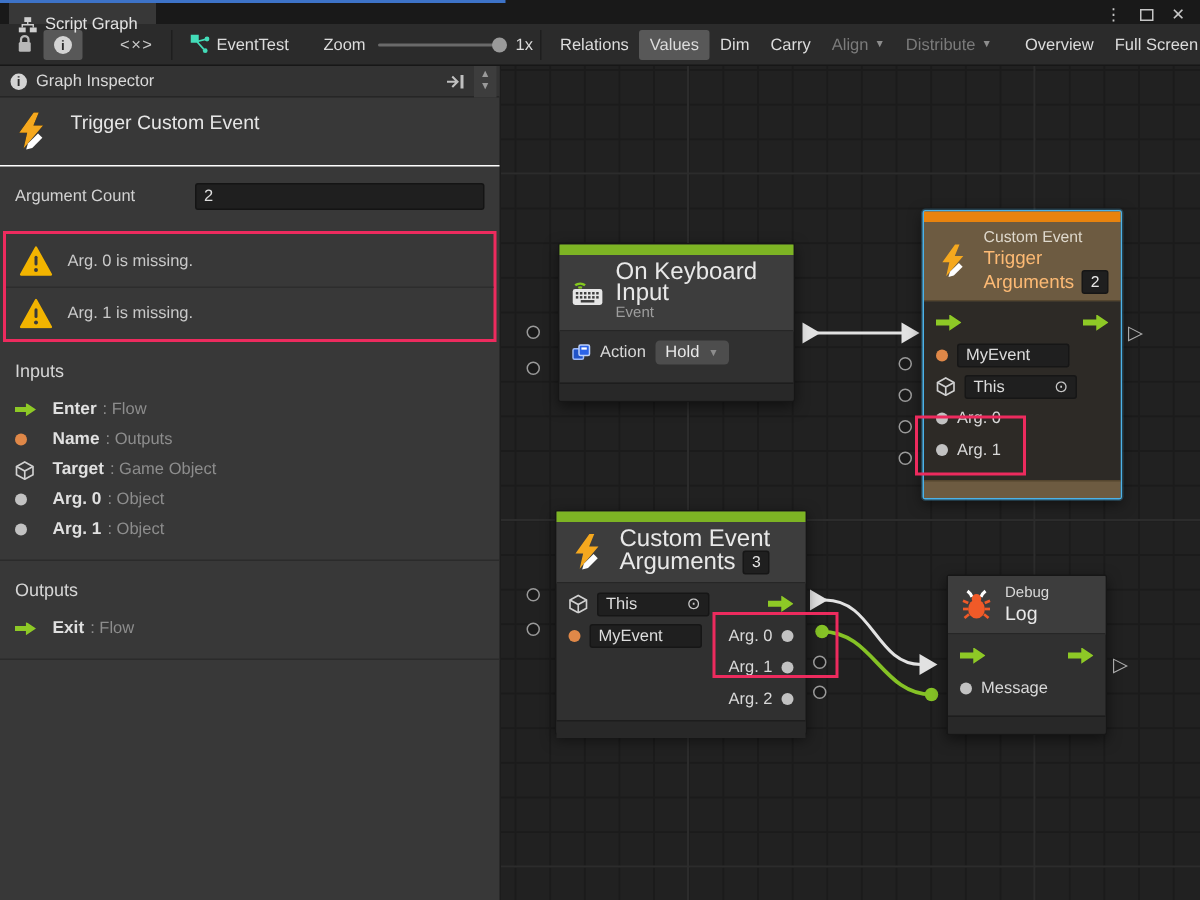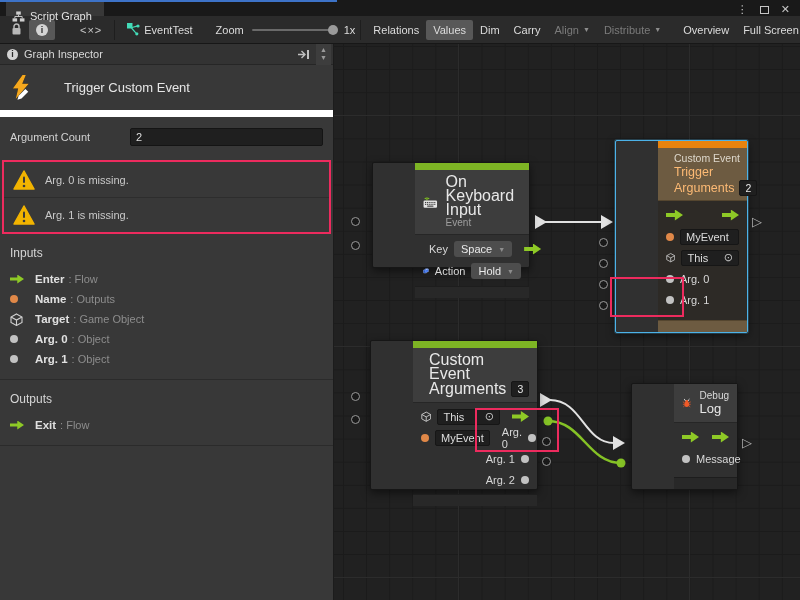--- a/index.html
+++ b/index.html
@@ -28,21 +28,21 @@
   .zoom-handle { position:absolute; right:-2px; top:-4px; width:10px; height:10px; border-radius:50%; background:#9a9a9a; }
 
   
   .content { flex:1; display:flex; min-height:0; }
 
   
   .inspector { width:334px; flex:none; background:#383838; border-right:1px solid #1c1c1c; display:flex; flex-direction:column; font-size:11px; }
   .insp-header { height:21px; background:#333333; border-bottom:1px solid #262626; display:flex; align-items:center; gap:6px; padding:0 2px 0 7px; flex:none; }
   .insp-header .hdr-title { flex:1; color:#d9d9d9; }
   .scroll-col { width:15px; display:flex; flex-direction:column; align-items:center; justify-content:center; color:#9a9a9a; font-size:7px; line-height:8px; background:#3d3d3d; height:21px; }
-  .insp-title { display:flex; align-items:center; gap:29px; padding:9px 8px; border-bottom:7px solid #ffffff; }
+  .insp-title { display:flex; gap:12px; padding:9px 8px; border-bottom:1px solid #ffffff; }
   .insp-title .t { font-size:13px; color:#e6e6e6; }
   .argrow { display:flex; align-items:center; gap:8px; padding:11px 10px 5px 10px; }
   .argrow .lbl { width:112px; color:#d2d2d2; flex:none; }
   .argrow input { flex:1; height:18px; background:#1f1f1f; border:1px solid #141414; border-radius:2px; color:#dddddd; font-size:11px; padding:0 5px; font-family:"Liberation Sans", sans-serif; }
   .warnbox { margin:9px 2px 0 2px; border:2px solid #ed2b5e; }
   .warnrow { height:35px; display:flex; align-items:center; gap:10px; padding:0 9px; }
   .warnrow + .warnrow { border-top:1px solid #2d2d2d; }
   .warnrow .wtext { color:#c9c9c9; }
   .sec { padding:12px 10px 4px 10px; }
   .sec-title { font-size:12px; color:#d6d6d6; margin-bottom:9px; }
@@ -59,21 +59,21 @@
     background-image:
       linear-gradient(to right, #2c2c2c 1px, transparent 1px),
       linear-gradient(to bottom, #2c2c2c 1px, transparent 1px),
       linear-gradient(to right, #1b1b1b 1px, transparent 1px),
       linear-gradient(to bottom, #1b1b1b 1px, transparent 1px);
     background-size: 231px 231px, 231px 231px, 23.1px 23.1px, 23.1px 23.1px;
     background-position: 124px 71px, 124px 71px, 9px 2px, 9px 2px;
   }
   .wires { position:absolute; left:0; top:0; }
 
-  .node { position:absolute; border:1px solid #161616; border-radius:2px; background:#303030; box-shadow:0 3px 9px rgba(0,0,0,0.5); display:flex; flex-direction:column;padding-left:42px; }
+  .node { position:absolute; border:1px solid #161616; border-radius:2px; background:#303030; box-shadow:0 3px 9px rgba(0,0,0,0.5); display:flex; flex-direction:column; }
   .node.selected { border:1px solid #4cb2e8; box-shadow:0 0 0 1px rgba(76,178,232,0.25), 0 3px 9px rgba(0,0,0,0.5); }
   .nbar { height:7px; flex:none; }
   .bar-green { background:#7db424; }
   .bar-orange { background:#e8830e; }
   .nhead { background:#3d3d3d; border-bottom:1px solid #262626; display:flex; align-items:center; gap:8px; padding:5px 8px; }
   .ntitle { font-size:16px; color:#e8e8e8; line-height:14px; }
   .nsub { font-size:10px; color:#9e9e9e; line-height:12px; }
   .nkind { font-size:10.5px; color:#ded8cc; line-height:13px; }
   .nline { font-size:12.5px; color:#fdba74; line-height:15px; }
   .nbody { flex:1; padding:3px 0 4px 0; }
@@ -330,34 +330,20 @@
             <div class="nsub">Event</div>
           </div>
         </div>
         <div class="nbody">
           <div class="nrow tall">
             <svg width="13" height="12" viewBox="0 0 13 12">
                 <rect x="1" y="3.5" width="7" height="7" rx="1" fill="#2053c8" stroke="#9db9f7"></rect>
                 <rect x="5" y="1" width="7" height="7" rx="1" fill="#2b63e8" stroke="#bcd0fb"></rect>
                 <rect x="6.6" y="2.6" width="3.6" height="1.5" fill="#ffffff"></rect>
               </svg>
-            <span class="plabel">Key</span>
-            <span class="dd">
-              <span>Space</span>
-              <span class="ddcaret">▼</span>
-            </span>
-            <span class="spacer"></span>
-            <span class="flow-arrow"></span>
-          </div>
-          <div class="nrow tall">
-            <svg width="13" height="12" viewBox="0 0 13 12">
-                <rect x="1" y="3.5" width="7" height="7" rx="1" fill="#2053c8" stroke="#9db9f7"></rect>
-                <rect x="5" y="1" width="7" height="7" rx="1" fill="#2b63e8" stroke="#bcd0fb"></rect>
-                <rect x="6.6" y="2.6" width="3.6" height="1.5" fill="#ffffff"></rect>
-              </svg>
             <span class="plabel">Action</span>
             <span class="dd">
               <span>Hold</span>
               <span class="ddcaret">▼</span>
             </span>
           </div>
         </div>
         <div class="nfoot"></div>
       </div>
 

